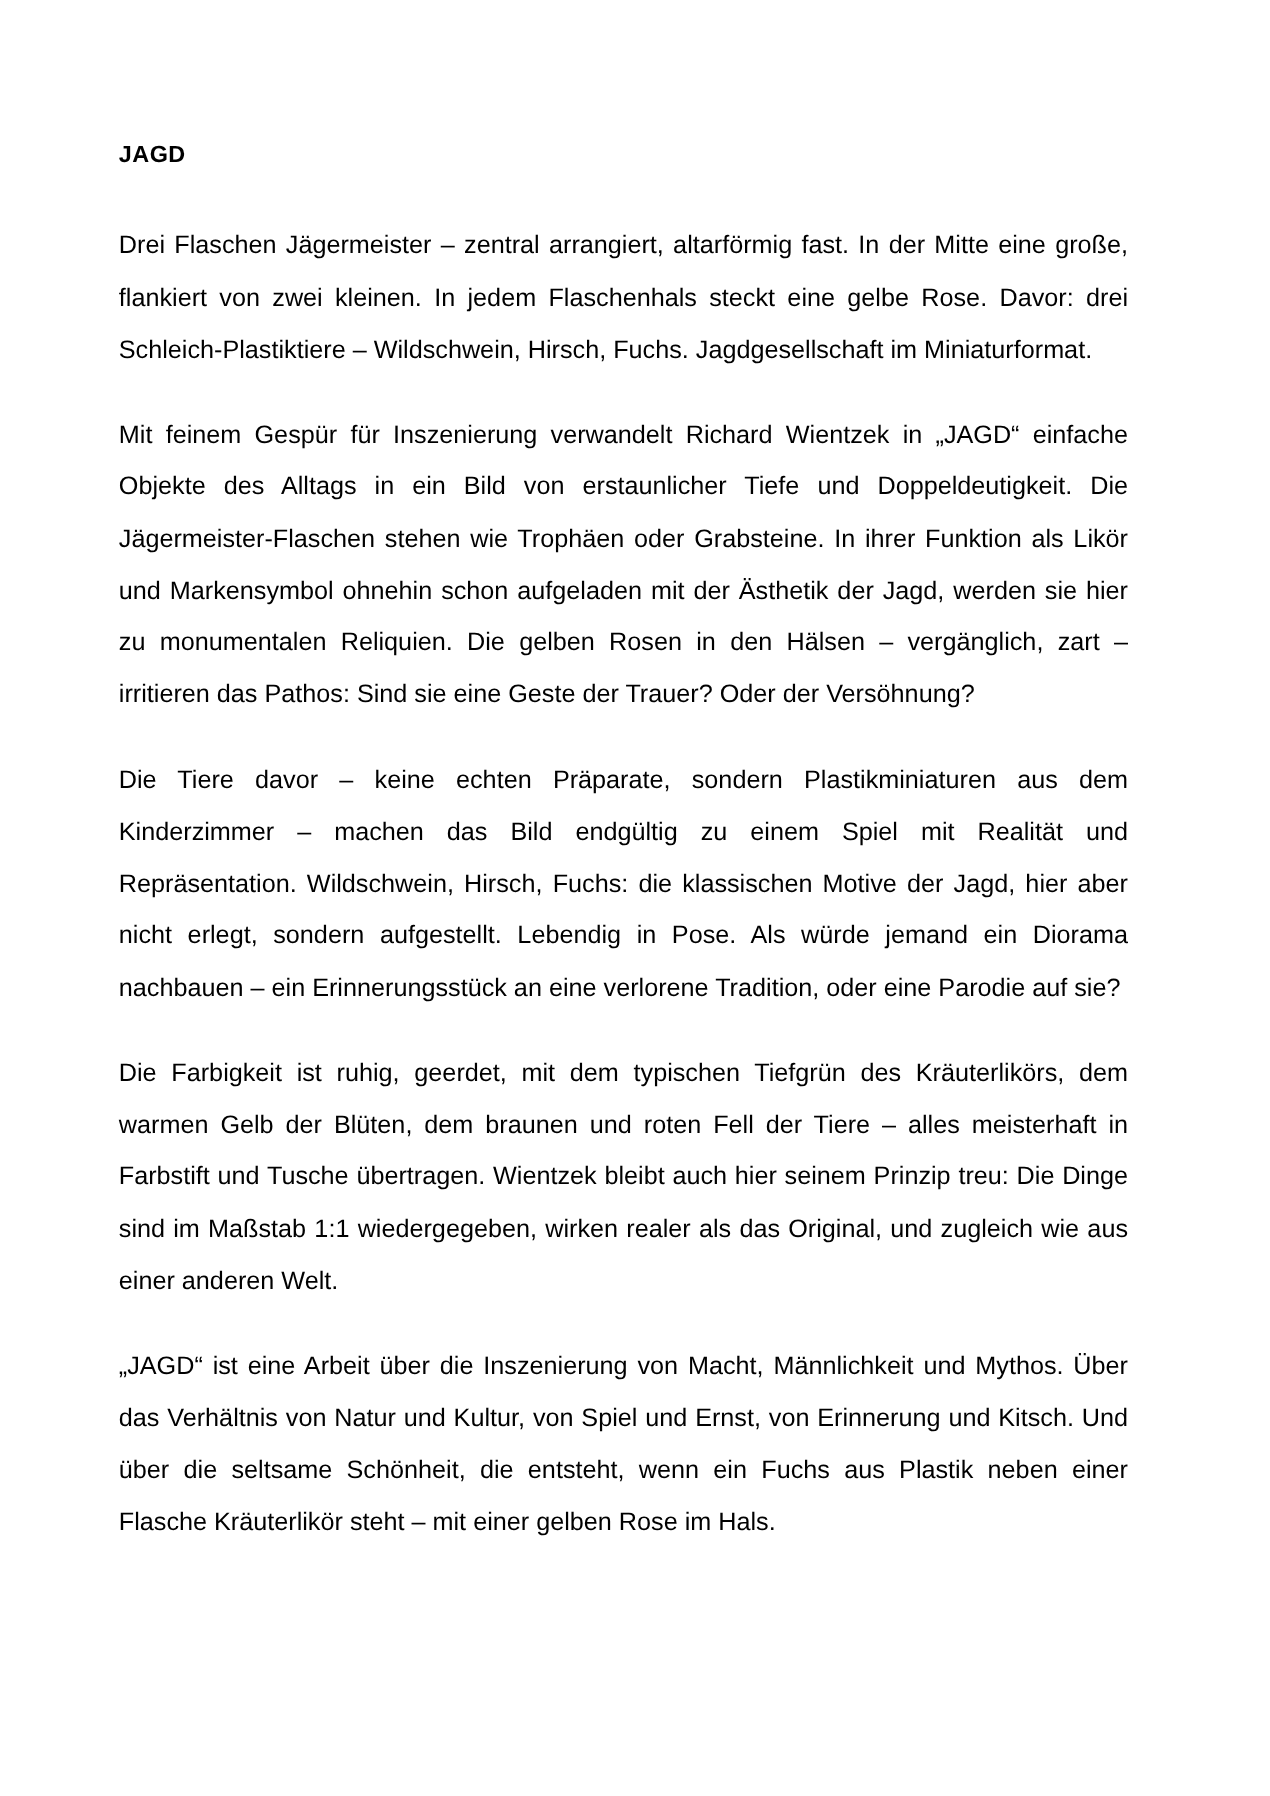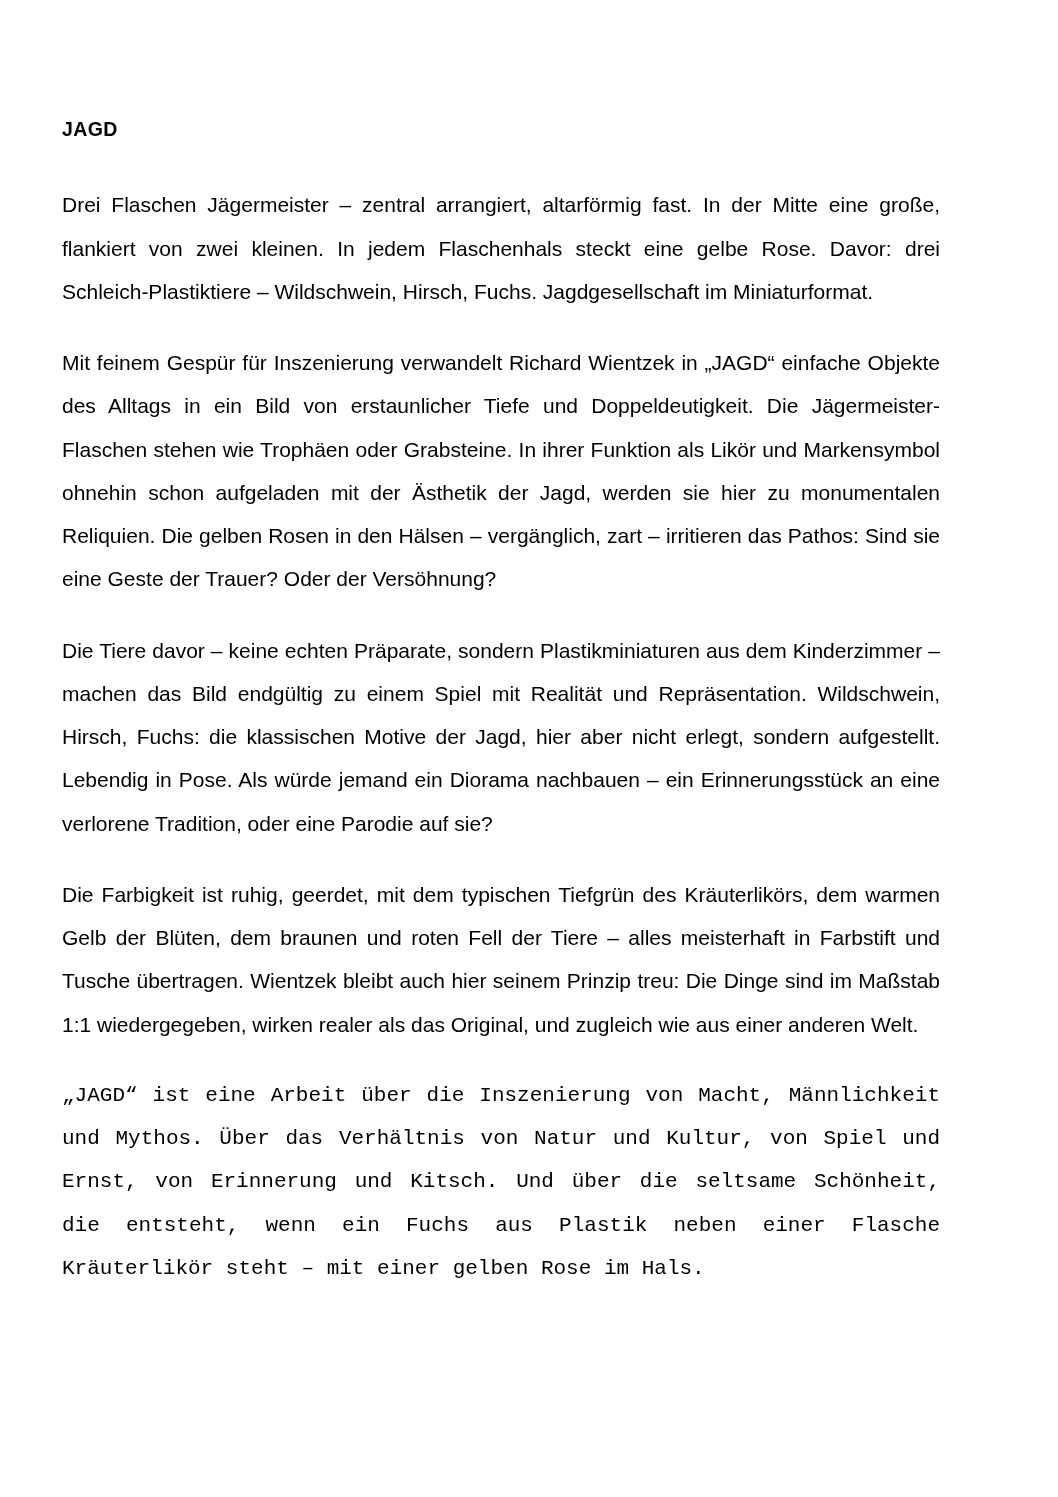--- a/index.html
+++ b/index.html
@@ -11,41 +11,40 @@
     font-family: "Liberation Sans", sans-serif;
     color: #000000;
   }
   .page {
     position: relative;
     width: 1058px;
     height: 1497px;
     margin: 0 auto;
     background: #ffffff;
     box-sizing: border-box;
-    padding: 118px 118px 100px 62px;
+    padding: 118px 118px 100px 99px;
     overflow: hidden;
   }
   .doc-title {
     font-size: 19.5px;
     font-weight: bold;
     letter-spacing: 0.4px;
     margin: 0 0 42px 0;
     line-height: 1.2;
   }
   .doc-paragraph {
     font-size: 21px;
     line-height: 2.06;
     text-align: justify;
     text-justify: inter-word;
     margin: 0 0 28px 0;
     hyphens: none;
   }
   .doc-paragraph:last-child {
     margin-bottom: 0;
-    font-family: Liberation Mono, monospace;
   }
 </style>
 </head>
 <body>
 
 <div class="page">
   <h1 class="doc-title">JAGD</h1>
   <p class="doc-paragraph">Drei Flaschen Jägermeister – zentral arrangiert, altarförmig fast. In der Mitte eine große, flankiert von zwei kleinen. In jedem Flaschenhals steckt eine gelbe Rose. Davor: drei Schleich-Plastiktiere – Wildschwein, Hirsch, Fuchs. Jagdgesellschaft im Miniaturformat.</p>
   <p class="doc-paragraph">Mit feinem Gespür für Inszenierung verwandelt Richard Wientzek in „JAGD“ einfache Objekte des Alltags in ein Bild von erstaunlicher Tiefe und Doppeldeutigkeit. Die Jägermeister-Flaschen stehen wie Trophäen oder Grabsteine. In ihrer Funktion als Likör und Markensymbol ohnehin schon aufgeladen mit der Ästhetik der Jagd, werden sie hier zu monumentalen Reliquien. Die gelben Rosen in den Hälsen – vergänglich, zart – irritieren das Pathos: Sind sie eine Geste der Trauer? Oder der Versöhnung?</p>
   <p class="doc-paragraph">Die Tiere davor – keine echten Präparate, sondern Plastikminiaturen aus dem Kinderzimmer – machen das Bild endgültig zu einem Spiel mit Realität und Repräsentation. Wildschwein, Hirsch, Fuchs: die klassischen Motive der Jagd, hier aber nicht erlegt, sondern aufgestellt. Lebendig in Pose. Als würde jemand ein Diorama nachbauen – ein Erinnerungsstück an eine verlorene Tradition, oder eine Parodie auf sie?</p>

